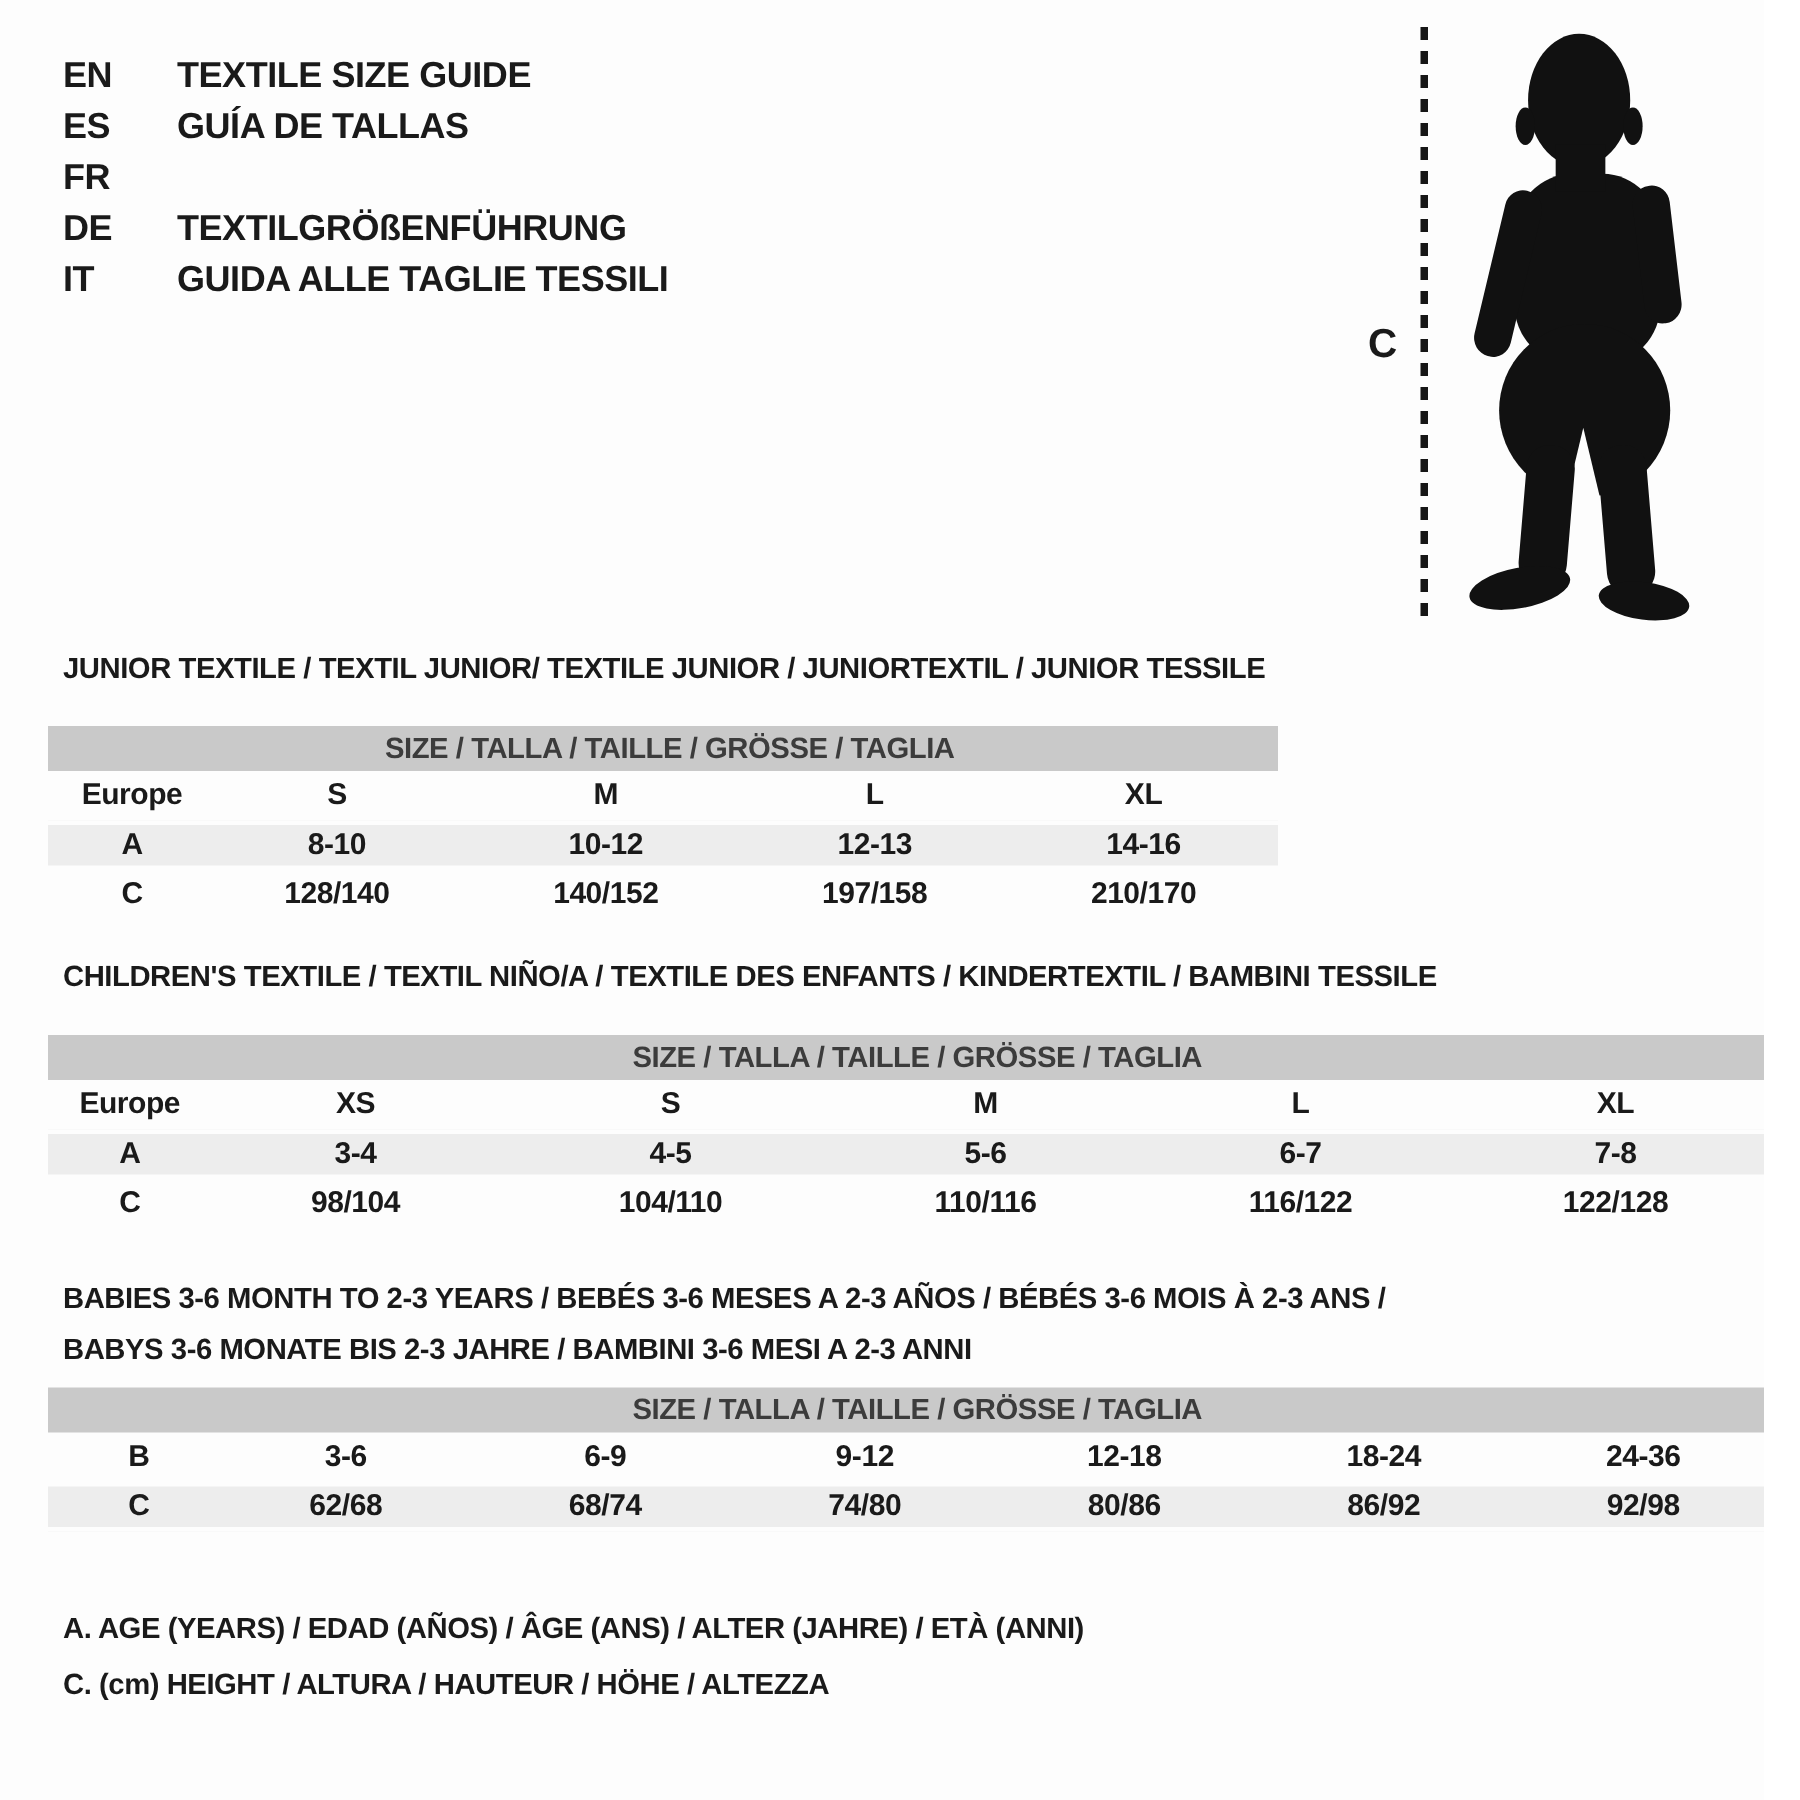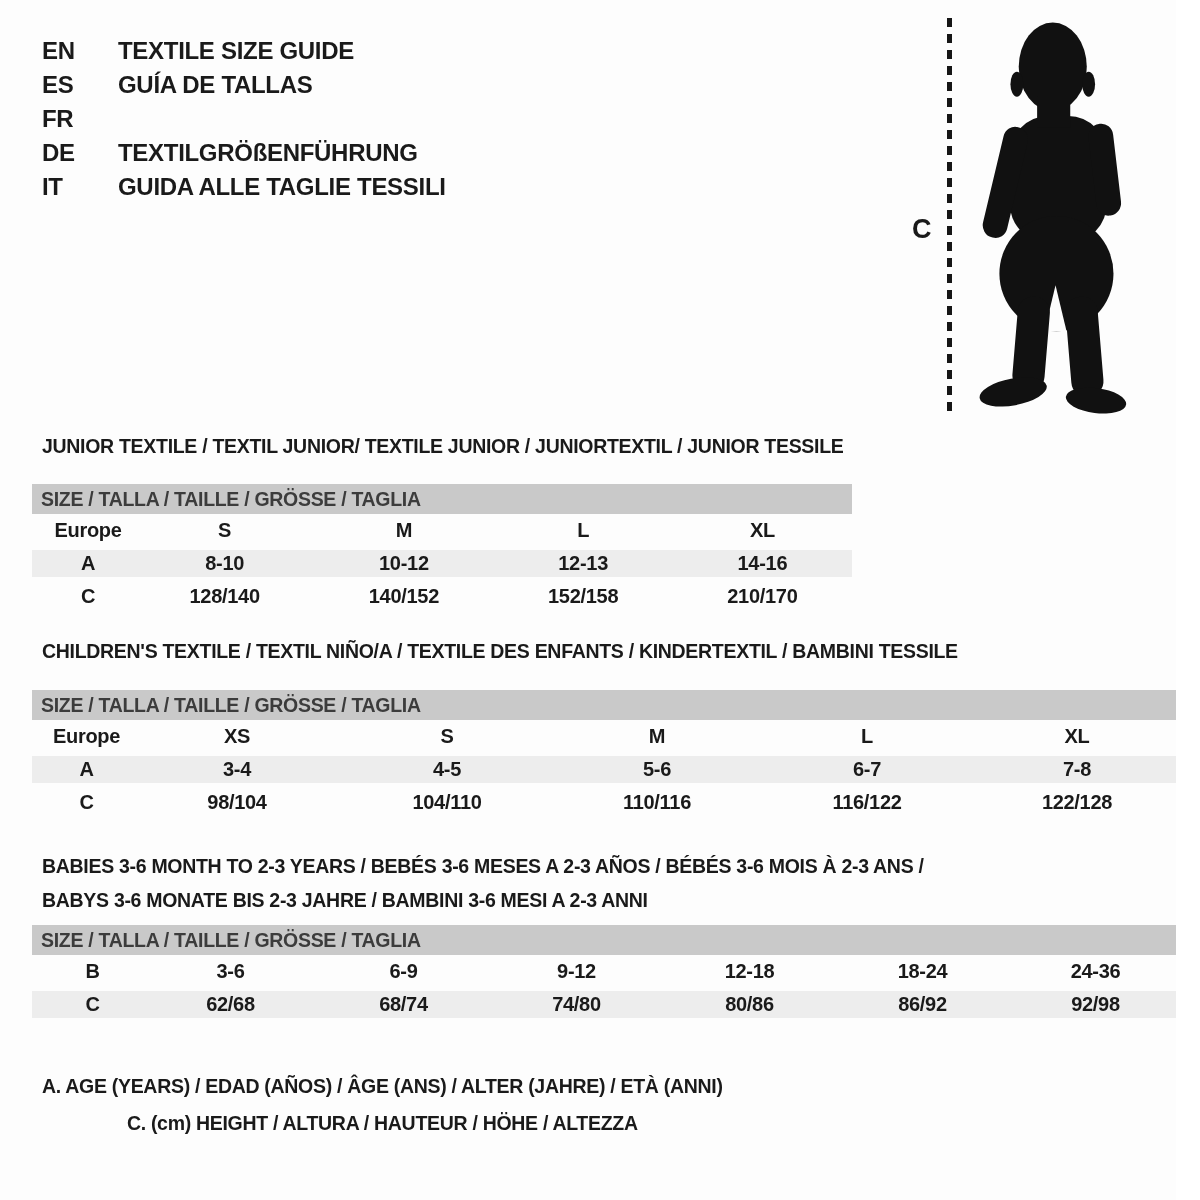--- a/index.html
+++ b/index.html
@@ -25,37 +25,37 @@
   }
   .measure-label{position:absolute;left:912px;top:216px;font-size:27px;line-height:27px;}
   .silhouette{position:absolute;left:958px;top:12px;width:184px;height:404px;}
   
   .sec-heading{position:absolute;left:42px;font-size:19.5px;line-height:26px;white-space:nowrap;}
   .sec-heading.two-line{line-height:34px;}
   
   .table{position:absolute;left:32px;}
   .size-bar{
     background:#c9c9c9;color:#3c3c3c;
-    height:30px;line-height:30px;font-size:19.5px;padding-left:9px;
+    height:30px;line-height:30px;font-size:19.5px;padding-left:9px;text-align:center;
   }
   .t-row{display:grid;height:33px;line-height:33px;font-size:20px;}
   .t-row.shaded{background:#ededed;border-top:3px solid #fdfdfd;border-bottom:3px solid #fdfdfd;box-sizing:border-box;line-height:27px;}
   .t-label{text-align:center;padding-left:9px;}
   .t-val{text-align:center;}
   .junior{width:820px;}
   .junior .t-row{grid-template-columns:103px repeat(4,1fr);}
   .children{width:1150px;}
   .children .t-row{grid-template-columns:100px repeat(5,1fr);}
   .babies{width:1150px;}
   .babies .t-row{grid-template-columns:112px repeat(6,1fr);}
   
   .edge-sliver{position:absolute;left:1194px;width:6px;}
   
   .legend{position:absolute;left:42px;top:1068px;font-size:19.5px;line-height:36.5px;}
-  .legend-line{white-space:nowrap;text-align:center;}
+  .legend-line{white-space:nowrap;}
 </style>
 </head>
 <body>
 
 <div class="page">
 
   <div class="lang-block">
     <div class="lang-row">
       <span class="lang-code">EN</span>
       <span class="lang-title">TEXTILE SIZE GUIDE</span>
@@ -121,21 +121,21 @@
           <div class="t-label">A</div>
           <div class="t-val">8-10</div>
           <div class="t-val">10-12</div>
           <div class="t-val">12-13</div>
           <div class="t-val">14-16</div>
         </div>
         <div class="t-row">
           <div class="t-label">C</div>
           <div class="t-val">128/140</div>
           <div class="t-val">140/152</div>
-          <div class="t-val">152/158</div>
+          <div class="t-val">197/158</div>
           <div class="t-val">210/170</div>
         </div>
       </div>
   </div>
 
   <div class="sec-heading" style="top:638px;">CHILDREN'S TEXTILE / TEXTIL NIÑO/A / TEXTILE DES ENFANTS / KINDERTEXTIL / BAMBINI TESSILE</div>
   <div class="table children" style="top:690px;">
     <div class="size-bar">SIZE / TALLA / TAILLE / GRÖSSE / TAGLIA</div>
     <div>
         <div class="t-row">

